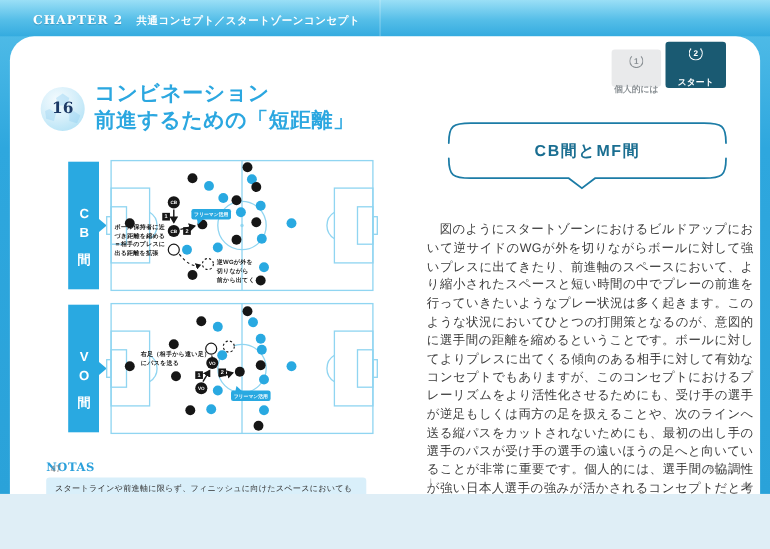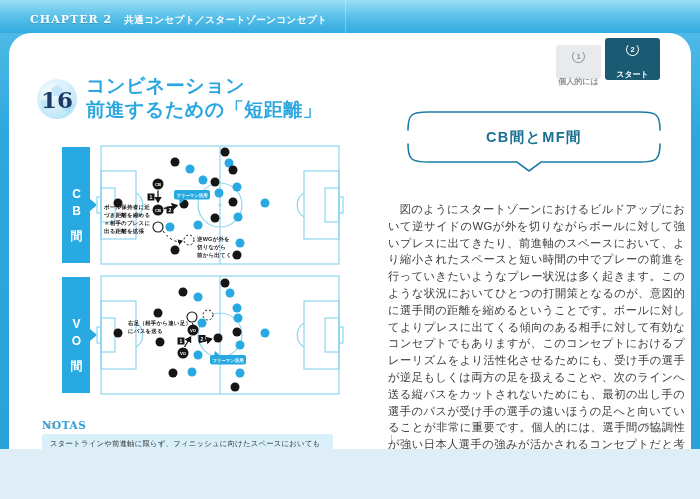--- a/index.html
+++ b/index.html
@@ -23,21 +23,21 @@
   .tab-startzone{left:605px;top:38px;width:55px;height:42px;background:#1A5A72;color:#fff;}
   .tab-num{display:inline-block;width:11px;height:11px;margin-top:3px;border:1px solid currentColor;
            border-top-color:transparent;border-radius:50%;font-size:7.5px;line-height:11px;font-weight:bold;}
   .tab-label{font-size:8px;font-weight:bold;line-height:10px;margin-top:14px;}
   
   .num-badge{position:absolute;left:37px;top:79px;width:40px;height:40px;border-radius:50%;
              background:radial-gradient(circle at 38% 30%,#F4FBFE 0%,#D6EFFA 45%,#A5DDF4 100%);
              display:flex;align-items:center;justify-content:center;}
   .num-badge svg{position:absolute;inset:0;}
   .num-badge .num{position:relative;font-family:"DejaVu Serif",serif;font-weight:bold;
-                  font-size:23px;color:#1D3A66;}
+                  font-size:14px;color:#1D3A66;}
   .title{position:absolute;left:86px;top:74px;font-size:19px;line-height:24px;font-weight:bold;
          color:#2BA7E0;letter-spacing:.5px;}
   
   .diagram{position:absolute;}
   .banner{position:absolute;width:28px;background:#29A9E1;color:#fff;display:flex;
           align-items:center;justify-content:center;}
   .banner:after{content:"";position:absolute;right:-7px;top:50%;margin-top:-6px;
                 border-left:7px solid #29A9E1;border-top:6px solid transparent;border-bottom:6px solid transparent;}
   .banner span{writing-mode:vertical-rl;text-orientation:upright;font-size:12px;font-weight:bold;letter-spacing:3px;}
   .pitch{position:absolute;width:240px;height:120px;background:#fff;}

